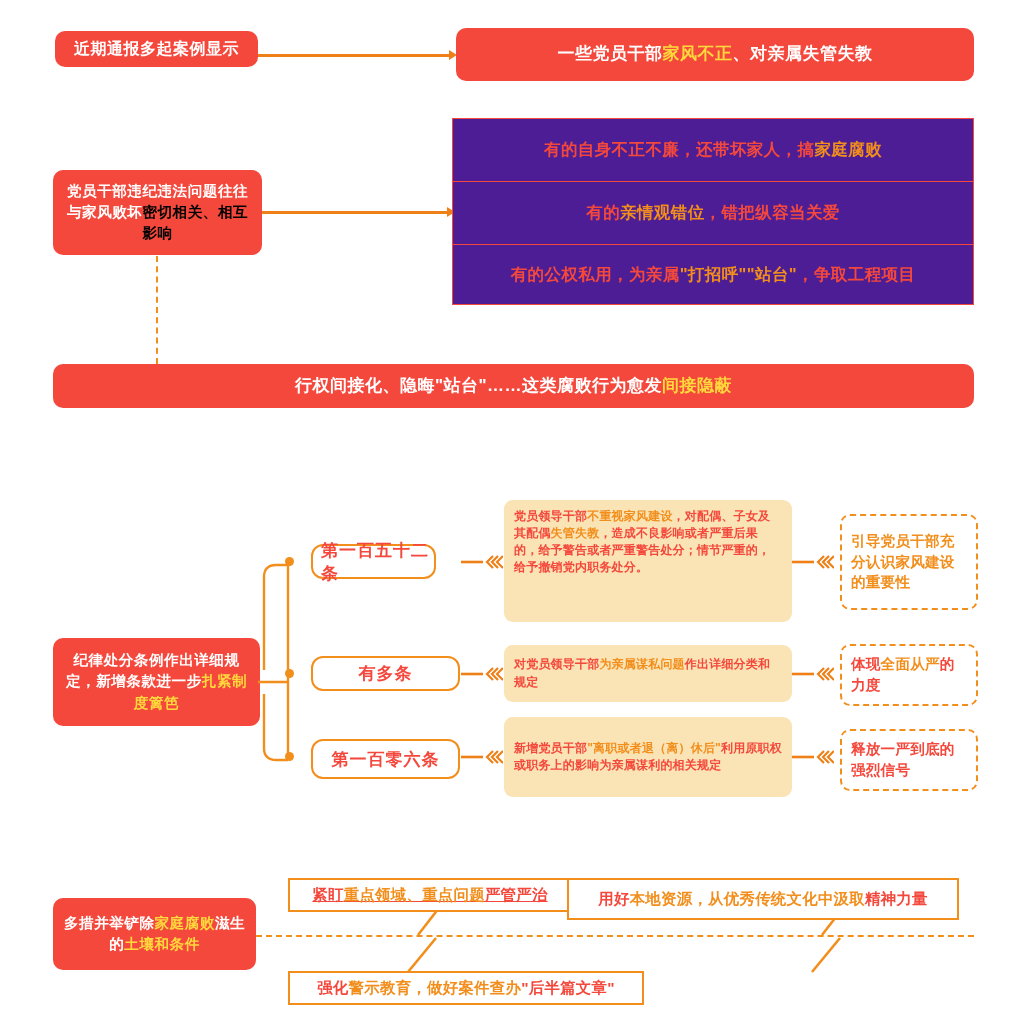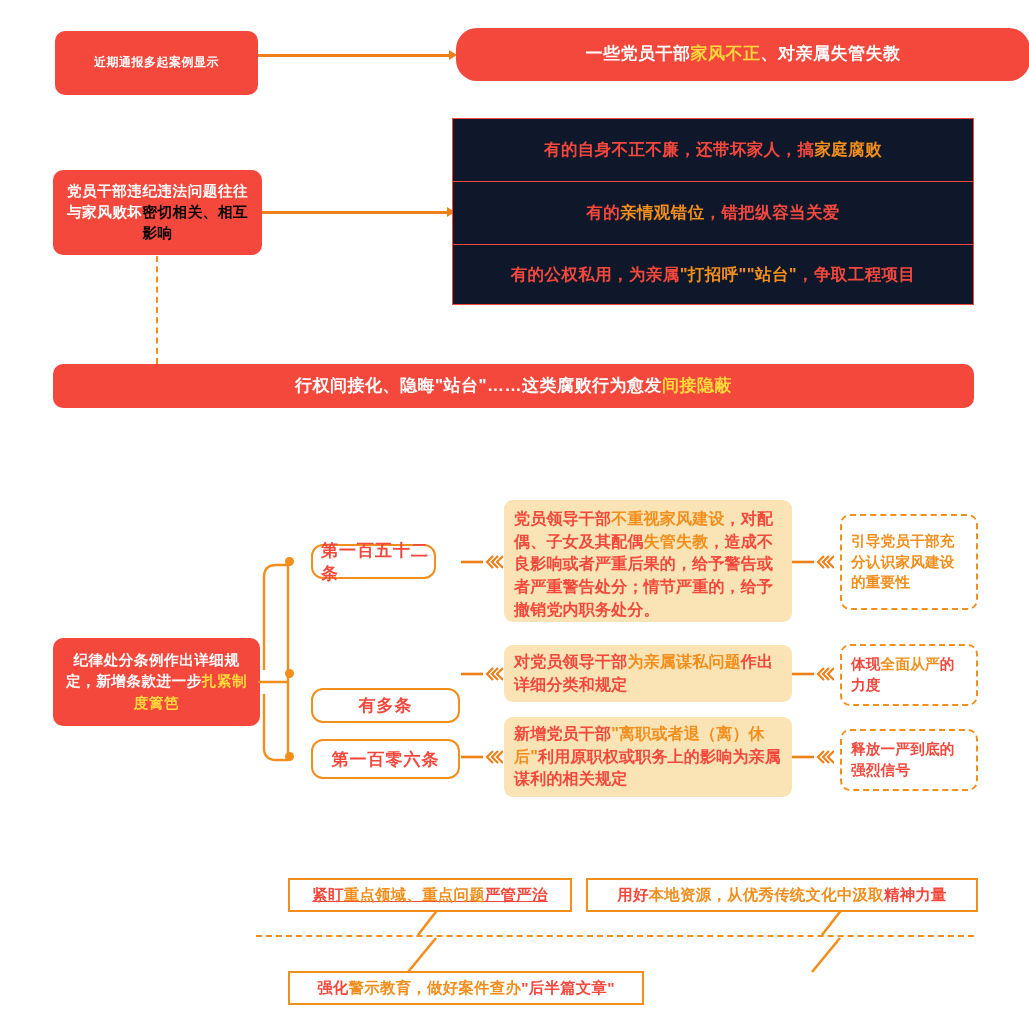--- a/index.html
+++ b/index.html
@@ -32,21 +32,21 @@
     align-items: center;
     justify-content: center;
     text-align: center;
     line-height: 1.45;
     letter-spacing: .5px;
   }
 
   
   .tan-table {
     border: 1.6px solid #f4483c;
-    background: #0f172a;
+    background: #4c1d95;
   }
   .tan-row {
     border-bottom: 1.6px solid #f4483c;
     display: flex;
     align-items: center;
     justify-content: center;
     text-align: center;
     color: #f4483c;
     font-weight: bold;
     font-size: 16.5px;
@@ -82,21 +82,21 @@
     display: flex;
     align-items: center;
     justify-content: center;
     letter-spacing: 1px;
   }
   .tan-card {
     background: #fae3b4;
     border-radius: 9px;
     color: #f4483c;
     font-weight: bold;
-    font-size: 16px;
+    font-size: 12px;
     line-height: 1.42;
     padding: 8px 10px;
     letter-spacing: .2px;
   }
   .dash-card {
     border: 2.2px dashed #f28e1c;
     border-radius: 10px;
     color: #f4483c;
     font-weight: bold;
     font-size: 14.6px;
@@ -124,28 +124,28 @@
     white-space: nowrap;
     padding: 0 7px;
   }
   .diag { position: absolute; }
 </style>
 </head>
 <body>
 
 <div class="canvas">
 
-  <div class="abs redbox" style="left:55px; top:31px; width:203px; height:64px; font-size:12px;">
+  <div class="abs redbox" style="left:55px; top:31px; width:203px; height:36px; font-size:16px;">
     <span>近期通报多起案例显示</span>
   </div>
 
   <div class="abs hline" style="left:258px; top:54px; width:192px;"></div>
   <div class="abs arrow-r" style="left:449px; top:49.5px;"></div>
 
-  <div class="abs redbox" style="left:456px; top:28px; width:574px; height:53px; font-size:17px;border-radius:21px;">
+  <div class="abs redbox" style="left:456px; top:28px; width:518px; height:53px; font-size:17px;">
     <span class="rich"><span style="color: rgb(255, 255, 255);">一些党员干部</span><span style="color: rgb(255, 217, 59);">家风不正</span><span style="color: rgb(255, 255, 255);">、对亲属失管失教</span></span>
   </div>
 
   <div class="abs redbox" style="left:53px; top:170px; width:209px; height:85px; font-size:14.6px; padding:0 12px;">
     <span class="rich"><span style="color: rgb(255, 255, 255);">党员干部违纪违法问题往往与家风败坏</span><span style="color: #000000;">密切相关、相互影响</span></span>
   </div>
 
   <div class="abs hline" style="left:262px; top:211px; width:186px;"></div>
   <div class="abs arrow-r" style="left:447px; top:206.5px;"></div>
 
@@ -177,21 +177,21 @@
     <path class="brace" d="M18,20 q-12,0 -12,12 M18,215 q-12,0 -12,-12"></path>
     <path class="brace" d="M6,32 L6,125 M6,149 L6,203"></path>
   </svg>
   <div class="abs dot" style="left:285px; top:557px;"></div>
   <div class="abs dot" style="left:285px; top:669px;"></div>
   <div class="abs dot" style="left:285px; top:752px;"></div>
 
   <div class="abs node-pill" style="left:311px; top:544px; width:125px; height:35px;padding-left:8px;">
     <span>第一百五十二条</span>
   </div>
-  <div class="abs node-pill" style="left:311px; top:688px; width:149px; height:35px;">
+  <div class="abs node-pill" style="left:311px; top:656px; width:149px; height:35px;">
     <span>有多条</span>
   </div>
   <div class="abs node-pill" style="left:311px; top:739px; width:149px; height:40px;">
     <span>第一百零六条</span>
   </div>
 
   <svg class="abs" style="left:461px; top:552px; width:42px; height:20px;" viewBox="0 0 42 20">
     <line x1="0" y1="10" x2="22" y2="10" stroke="#ef8017" stroke-width="2.6"></line>
     <path d="M32,4 L26,10 L32,16 M37,4 L31,10 L37,16 M42,4 L36,10 L42,16" stroke="#ef8017" stroke-width="2.2" fill="none"></path>
   </svg>
@@ -230,33 +230,36 @@
   <div class="abs dash-card" style="left:840px; top:514px; width:138px; height:96px;">
     <span class="rich"><span style="color: rgb(242, 142, 28);">引导党员干部充分认识家风建设的重要性</span></span>
   </div>
   <div class="abs dash-card" style="left:840px; top:644px; width:138px; height:62px;">
     <span class="rich"><span style="color: rgb(244, 72, 60);">体现</span><span style="color: rgb(242, 142, 28);">全面从严</span><span style="color: rgb(244, 72, 60);">的力度</span></span>
   </div>
   <div class="abs dash-card" style="left:840px; top:729px; width:138px; height:62px;">
     <span class="rich"><span style="color: rgb(244, 72, 60);">释放一严到底的强烈信号</span></span>
   </div>
 
+  <div class="abs redbox" style="left:53px; top:898px; width:203px; height:72px; font-size:14.6px; padding:0 10px;">
+    <span class="rich"><span style="color: rgb(255, 255, 255);">多措并举铲除</span><span style="color: rgb(255, 217, 59);">家庭腐败</span><span style="color: rgb(255, 255, 255);">滋生的</span><span style="color: rgb(255, 217, 59);">土壤和条件</span></span>
+  </div>
 
   <div class="abs hline-dash" style="left:256px; top:935px; width:718px;"></div>
 
   <svg class="abs diag" style="left:256px; top:900px; width:718px; height:100px;" viewBox="0 0 718 100">
     <line x1="186" y1="4" x2="162" y2="35" stroke="#f28e1c" stroke-width="2.6"></line>
     <line x1="180" y1="38" x2="152" y2="72" stroke="#f28e1c" stroke-width="2.6"></line>
     <line x1="590" y1="4" x2="566" y2="35" stroke="#f28e1c" stroke-width="2.6"></line>
     <line x1="584" y1="38" x2="556" y2="72" stroke="#f28e1c" stroke-width="2.6"></line>
   </svg>
 
   <div class="abs out-box" style="left:288px; top:878px; width:284px; height:34px;text-decoration:underline;">
     <span class="rich"><span style="color: rgb(244, 72, 60);">紧盯</span><span style="color: rgb(242, 142, 28);">重点领域、重点问题</span><span style="color: rgb(244, 72, 60);">严管严治</span></span>
   </div>
-  <div class="abs out-box" style="left:586px; top:878px; width:392px; height:34px;">
+  <div class="abs out-box" style="left:567px; top:878px; width:392px; height:42px;">
     <span class="rich"><span style="color: rgb(244, 72, 60);">用好</span><span style="color: rgb(242, 142, 28);">本地资源，从优秀传统文化中汲取</span><span style="color: rgb(244, 72, 60);">精神力量</span></span>
   </div>
   <div class="abs out-box" style="left:288px; top:971px; width:356px; height:34px;">
     <span class="rich"><span style="color: rgb(244, 72, 60);">强化</span><span style="color: rgb(242, 142, 28);">警示教育，做好案件查办</span><span style="color: rgb(244, 72, 60);">"后半篇文章"</span></span>
   </div>
 
 </div>
 
 </body></html>

